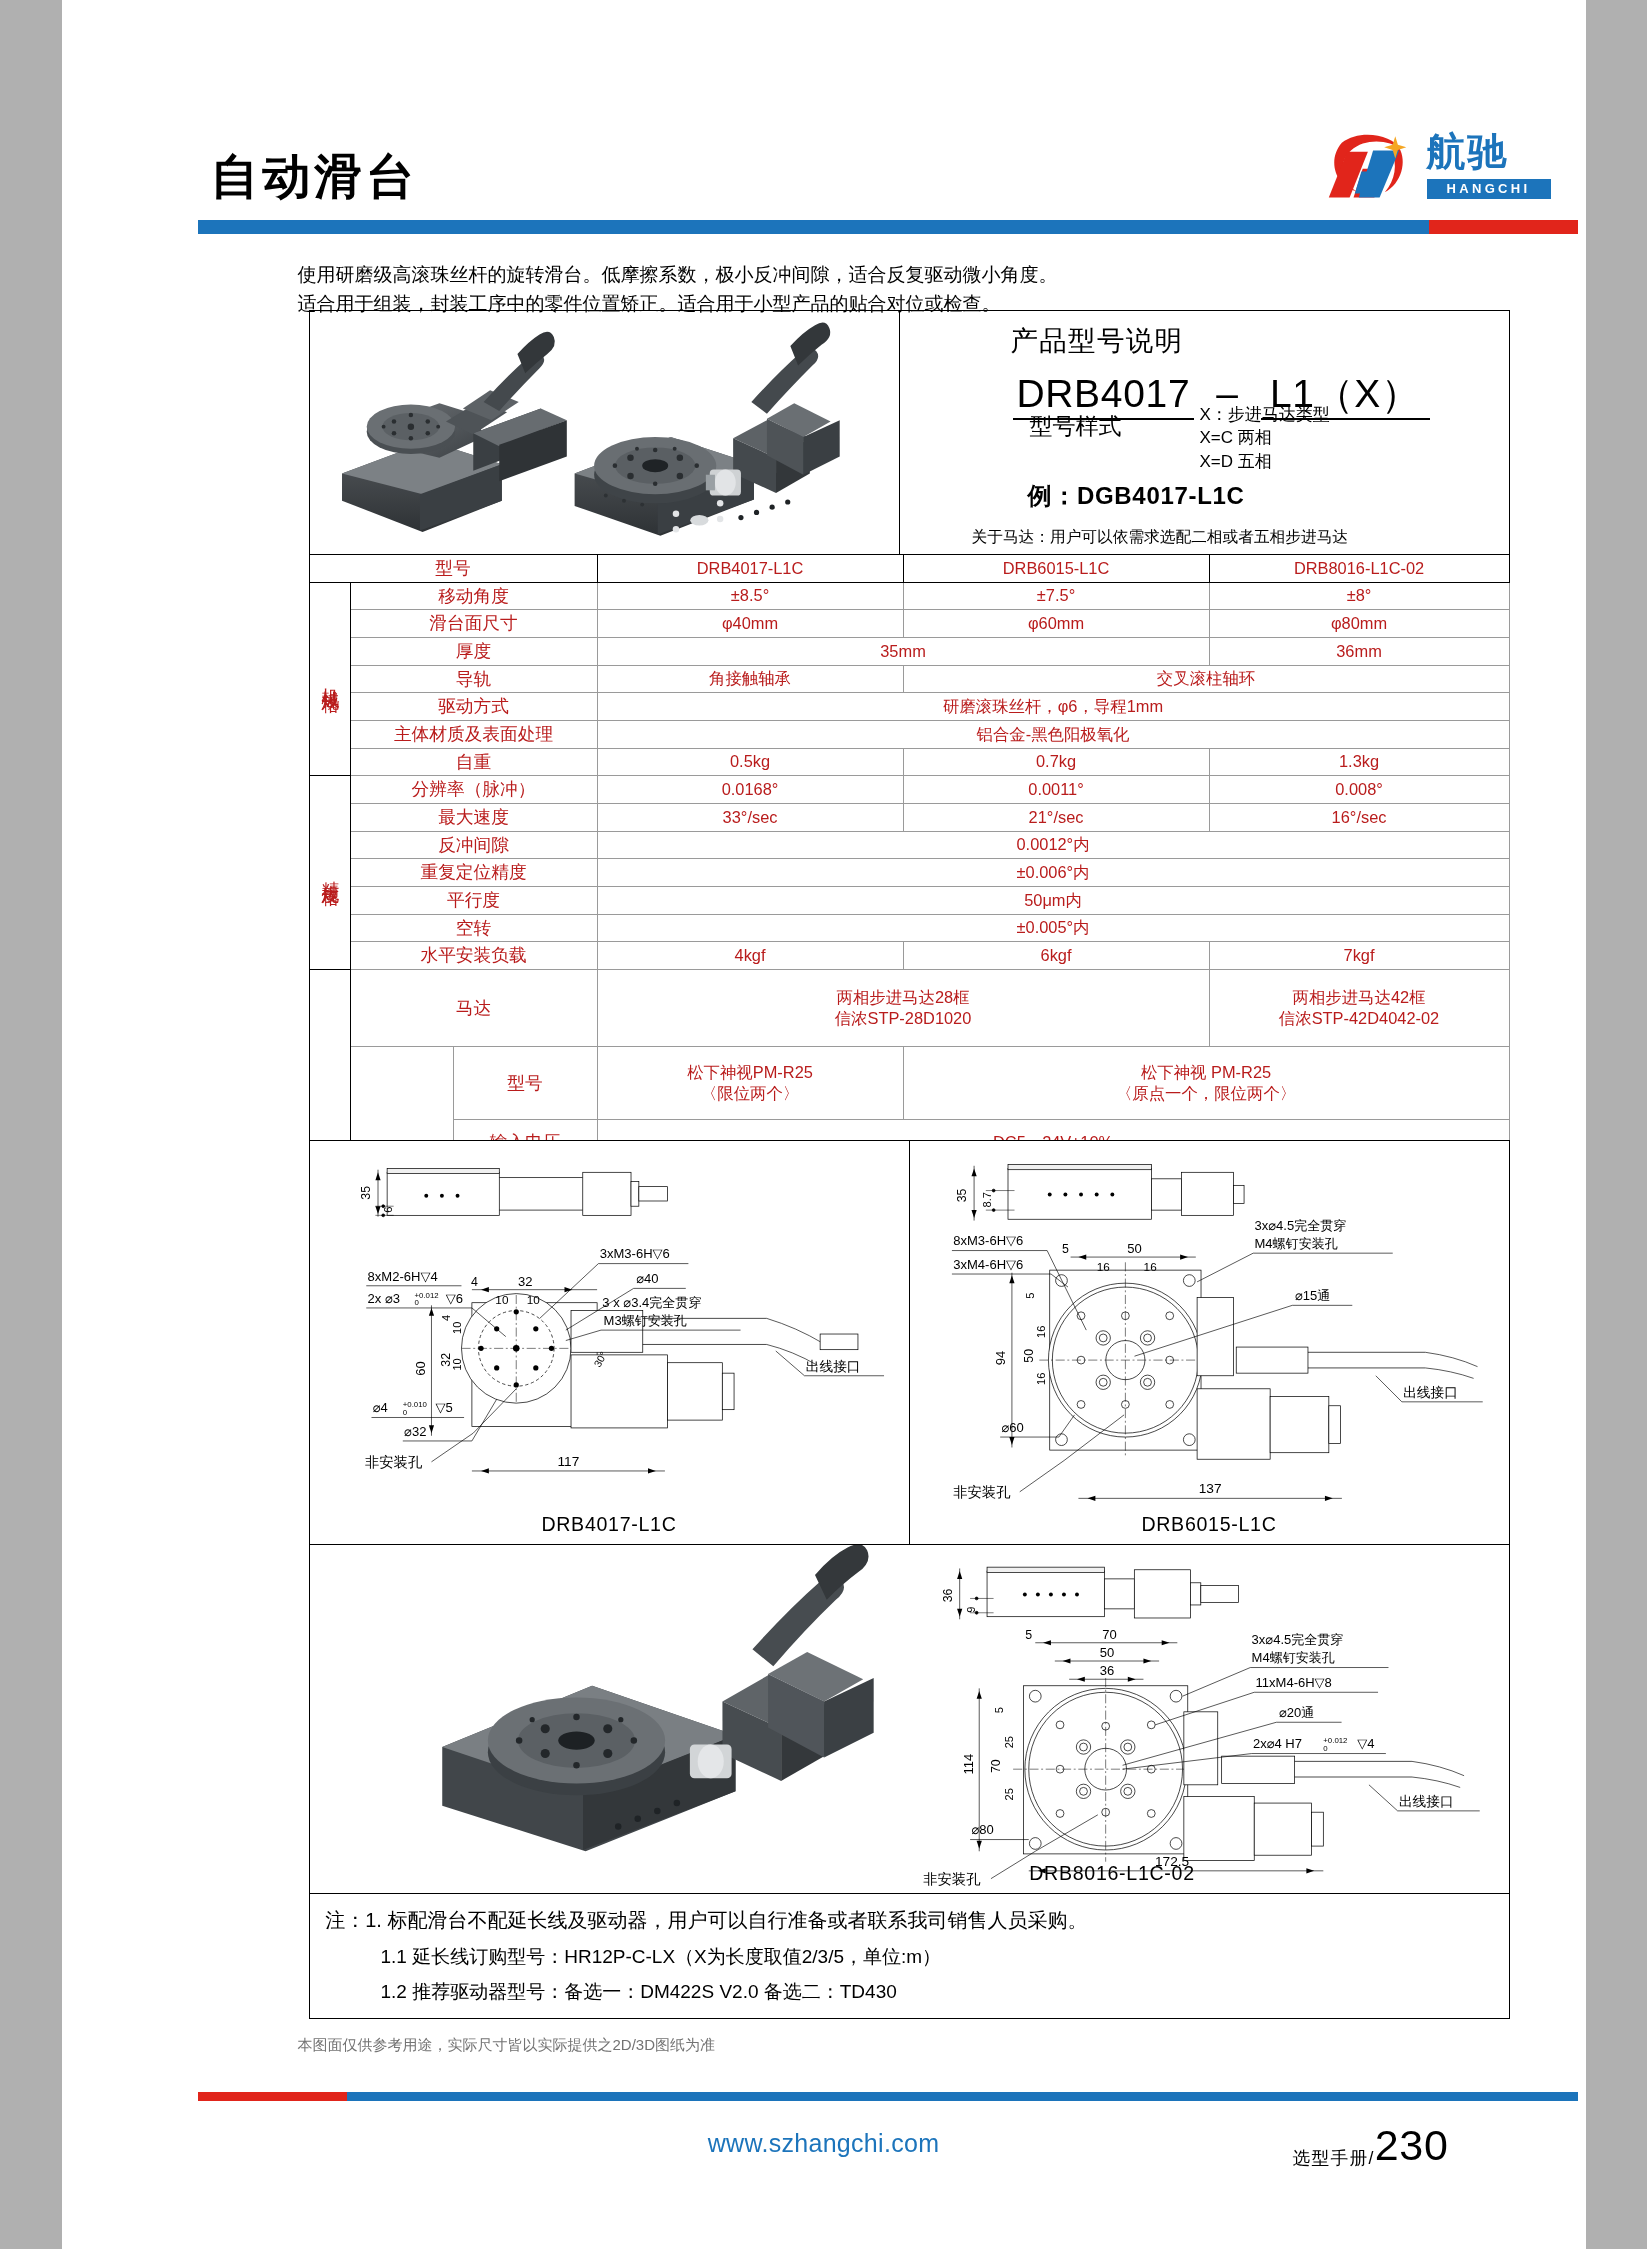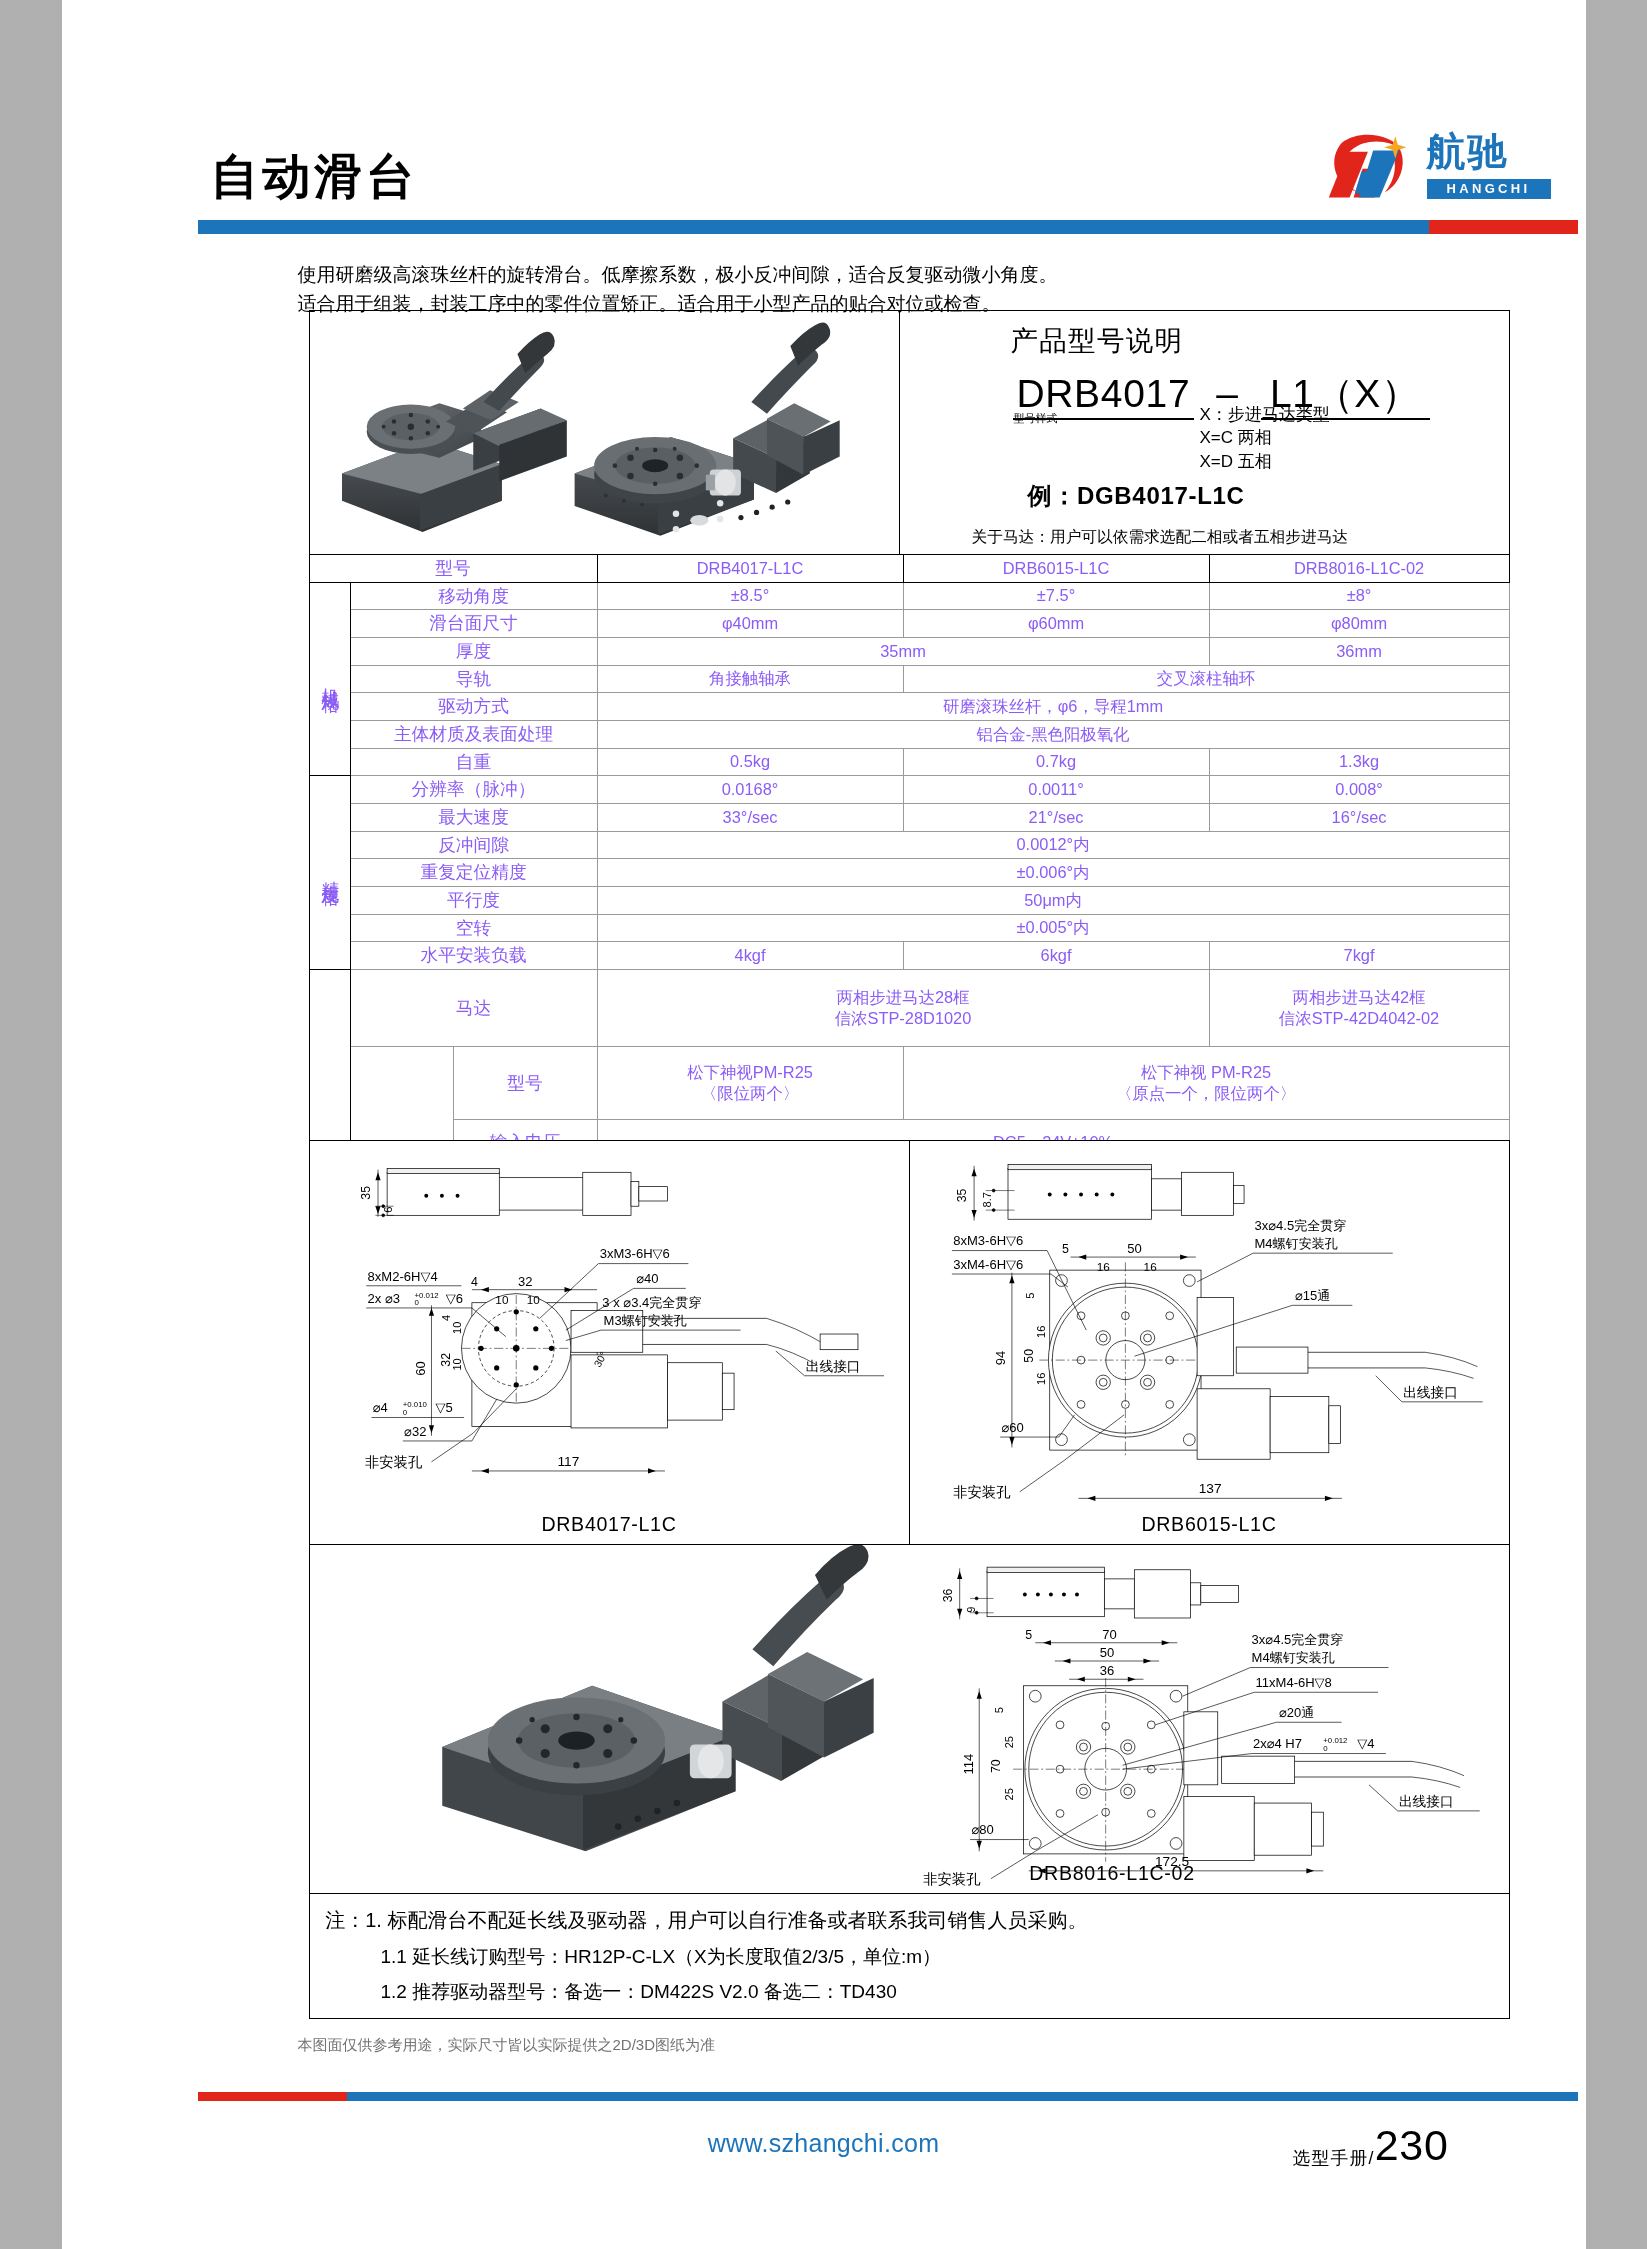--- a/index.html
+++ b/index.html
@@ -32,32 +32,32 @@
   
   .topbox{position:absolute;left:247px;top:310px;width:1201px;height:245px;border:1.3px solid #000;box-sizing:border-box;}
   .topbox .divider{position:absolute;left:589px;top:0;width:1.3px;height:100%;background:#000;}
   .photo-area{position:absolute;left:0;top:0;width:589px;height:100%;}
   .model-area{position:absolute;left:590px;top:0;right:0;height:100%;}
   .m-title{position:absolute;left:111px;top:11.8px;font-size:27.5px;font-weight:normal;letter-spacing:1.3px;}
   .m-code{position:absolute;left:113px;top:56px;font-size:39px;letter-spacing:0.7px;}
   .m-code .u1{border-bottom:2px solid #000;padding:0 3.9px 2.6px 3.9px;}
   .m-code .dash{padding:0 22px;}
   .m-code .u2{border-bottom:2px solid #000;padding:0 9.2px 2.6px 9.2px;}
-  .m-sub1{position:absolute;left:114px;top:100px;font-size:11px;}
+  .m-sub1{position:absolute;left:130px;top:100px;font-size:23px;}
   .m-sub2{position:absolute;left:300px;top:92px;font-size:17px;line-height:1.38;}
   .m-ex{position:absolute;left:128px;top:169px;font-size:24px;font-weight:bold;letter-spacing:0.7px;}
   .m-note{position:absolute;left:72px;top:216px;font-size:15.7px;}
 
   
   .photo-svg{position:absolute;left:0;top:0;width:100%;height:100%;}
 
   
   table.spec{
     position:absolute;left:247px;top:554px;width:1201px;
-    border-collapse:collapse;table-layout:fixed;font-size:16.4px;color:#8b5cf6;
+    border-collapse:collapse;table-layout:fixed;font-size:16.4px;color:#b91c1c;
   }
   table.spec td{
     border:0.7px solid #000;text-align:center;vertical-align:middle;
     padding:2px 2.6px;line-height:1.28;
   }
   table.spec td.thin{border:0.7px solid #9a9a9a;}
   .grp{font-size:17.7px;letter-spacing:2.6px;writing-mode:vertical-rl;text-orientation:upright;
        line-height:1.1;white-space:nowrap;}
   .grpwrap{display:flex;align-items:center;justify-content:center;height:100%;}
   .rowlab{font-size:17.7px;}

